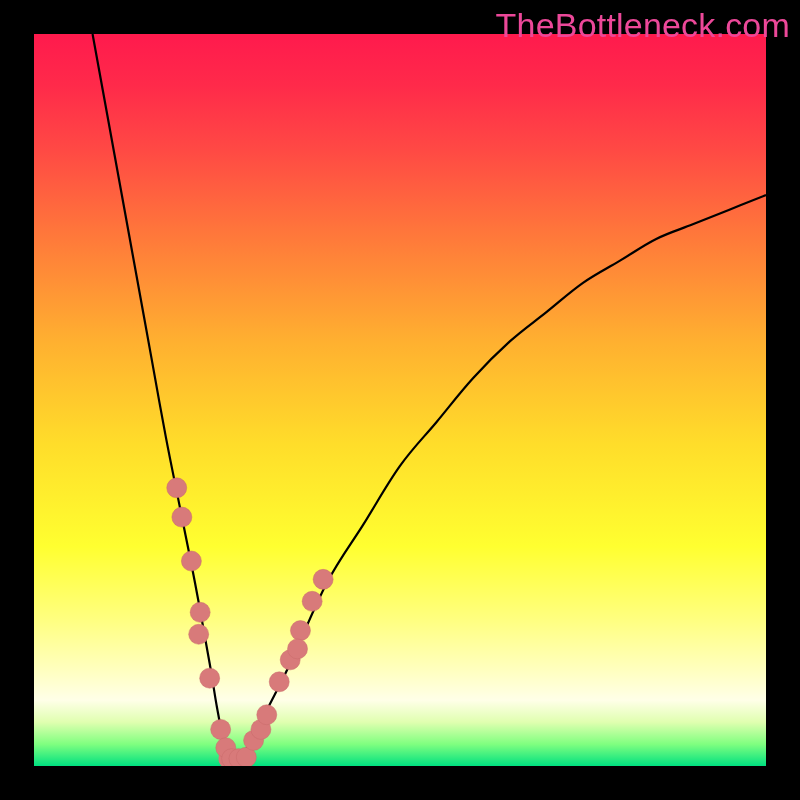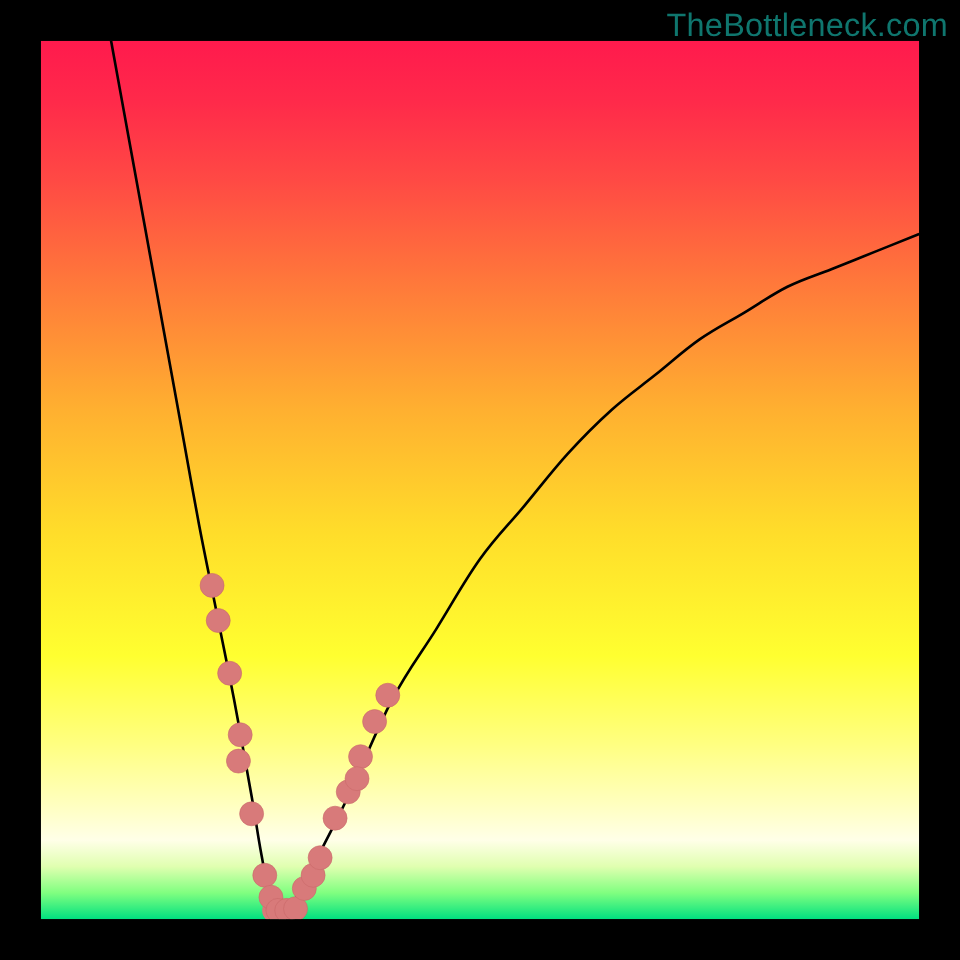--- a/index.html
+++ b/index.html
@@ -43,22 +43,22 @@
       #ffffe8 91%,
       #e0ffb0 94%,
       #80ff80 97%,
       #00e080 100%
     );
   }
   .watermark {
     position: absolute;
     top: 6px;
     right: 10px;
-    color: #0f766e;
-    font-size: 27px;
+    color: #ec4899;
+    font-size: 34px;
     font-weight: 400;
     letter-spacing: 0.2px;
   }
   svg.curves {
     position: absolute;
     left: 0; top: 0;
     width: 732px;
     height: 732px;
   }
   .curve {

